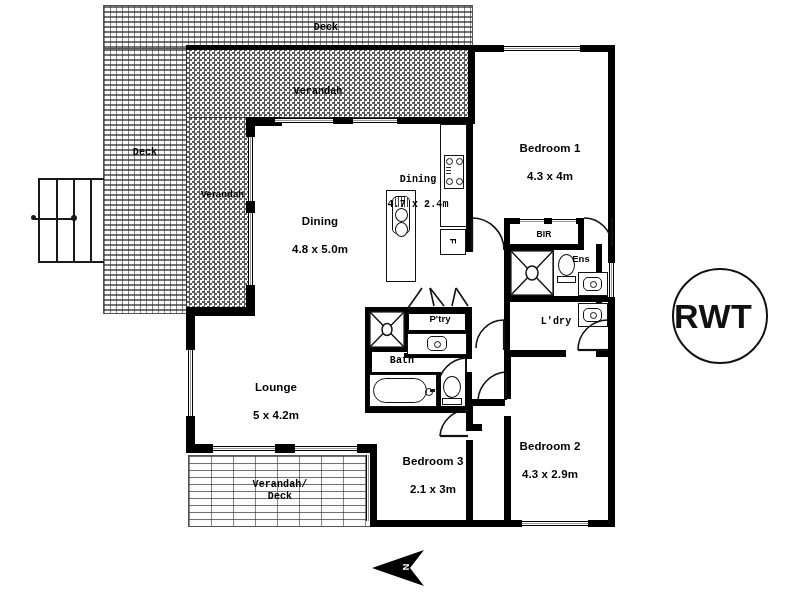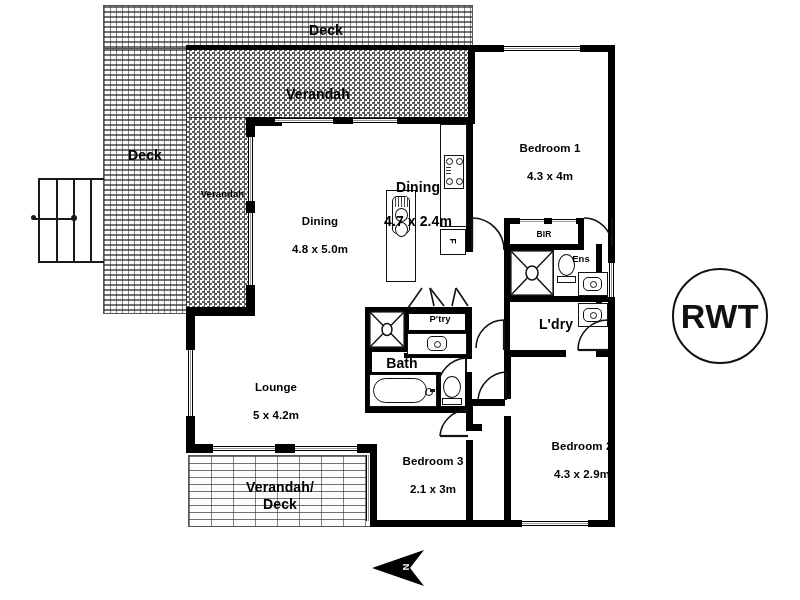--- a/index.html
+++ b/index.html
@@ -59,41 +59,41 @@
         rgba(70,70,70,.65) 0px, rgba(70,70,70,.65) 1px,
         rgba(255,255,255,0) 1px, rgba(255,255,255,0) 22px);
     background-size:100% 7px, 22px 14px;
     box-sizing:border-box;border:1px solid #555;}
 
   
   .lbl{position:absolute;text-align:center;color:#000;
        font-weight:bold;line-height:1.22;white-space:pre-line;
        letter-spacing:.1px;}
   .lbl-11{font-size:11.5px;}
-  .lbl-10{font-size:14px;}
+  .lbl-10{font-size:10px;font-family:Liberation Mono, monospace;}
   .lbl-9 {font-size:9.5px;}
   .lbl-8 {font-size:8.5px;}
 
   
   .fix{position:absolute;box-sizing:border-box;border:1.6px solid #111;background:#fff;}
   .fix-thin{position:absolute;box-sizing:border-box;border:1.2px solid #111;background:#fff;}
   .oval{border-radius:50%;}
   .rnd{border-radius:5px;}
 
   
   .shower svg{display:block;}
 
   
   .arc{position:absolute;}
   .arc svg{display:block;overflow:visible;}
 
   
   #rwt{position:absolute;left:672px;top:268px;width:92px;height:92px;
        border:2.4px solid #111;border-radius:50%;
-       display:flex;align-items:center;justify-content:center;}
+       display:flex;align-items:center;justify-content:flex-start;}
   #rwt span{font-size:34px;font-weight:bold;letter-spacing:.5px;color:#111;
             font-family:"Liberation Sans","DejaVu Sans",sans-serif;}
 
   
   #north{position:absolute;left:370px;top:550px;width:62px;height:36px;}
   #north span{position:absolute;left:33px;top:12px;font-size:9px;font-weight:bold;
               color:#fff;transform:rotate(90deg);transform-origin:center;}
 </style>
 </head>
 <body>
@@ -344,21 +344,21 @@
       <line x1="52" y1="4" x2="48" y2="22" stroke="#111" stroke-width="1.6"></line>
       <line x1="52" y1="4" x2="64" y2="22" stroke="#111" stroke-width="1.6"></line>
     </svg>
   </div>
 
   <div class="lbl lbl-11" style="left:490px;top:127px;width:120px;">
     <span>Bedroom 1</span><br>
     <span>4.3 x 4m</span>
   </div>
 
-  <div class="lbl lbl-11" style="left:520px;top:425px;width:124px;">
+  <div class="lbl lbl-11" style="left:488px;top:425px;width:124px;">
     <span>Bedroom 2</span><br>
     <span>4.3 x 2.9m</span>
   </div>
 
   <div class="lbl lbl-11" style="left:378px;top:440px;width:110px;">
     <span>Bedroom 3</span><br>
     <span>2.1 x 3m</span>
   </div>
 
   <div class="lbl lbl-10" style="left:370px;top:162px;width:96px;">

